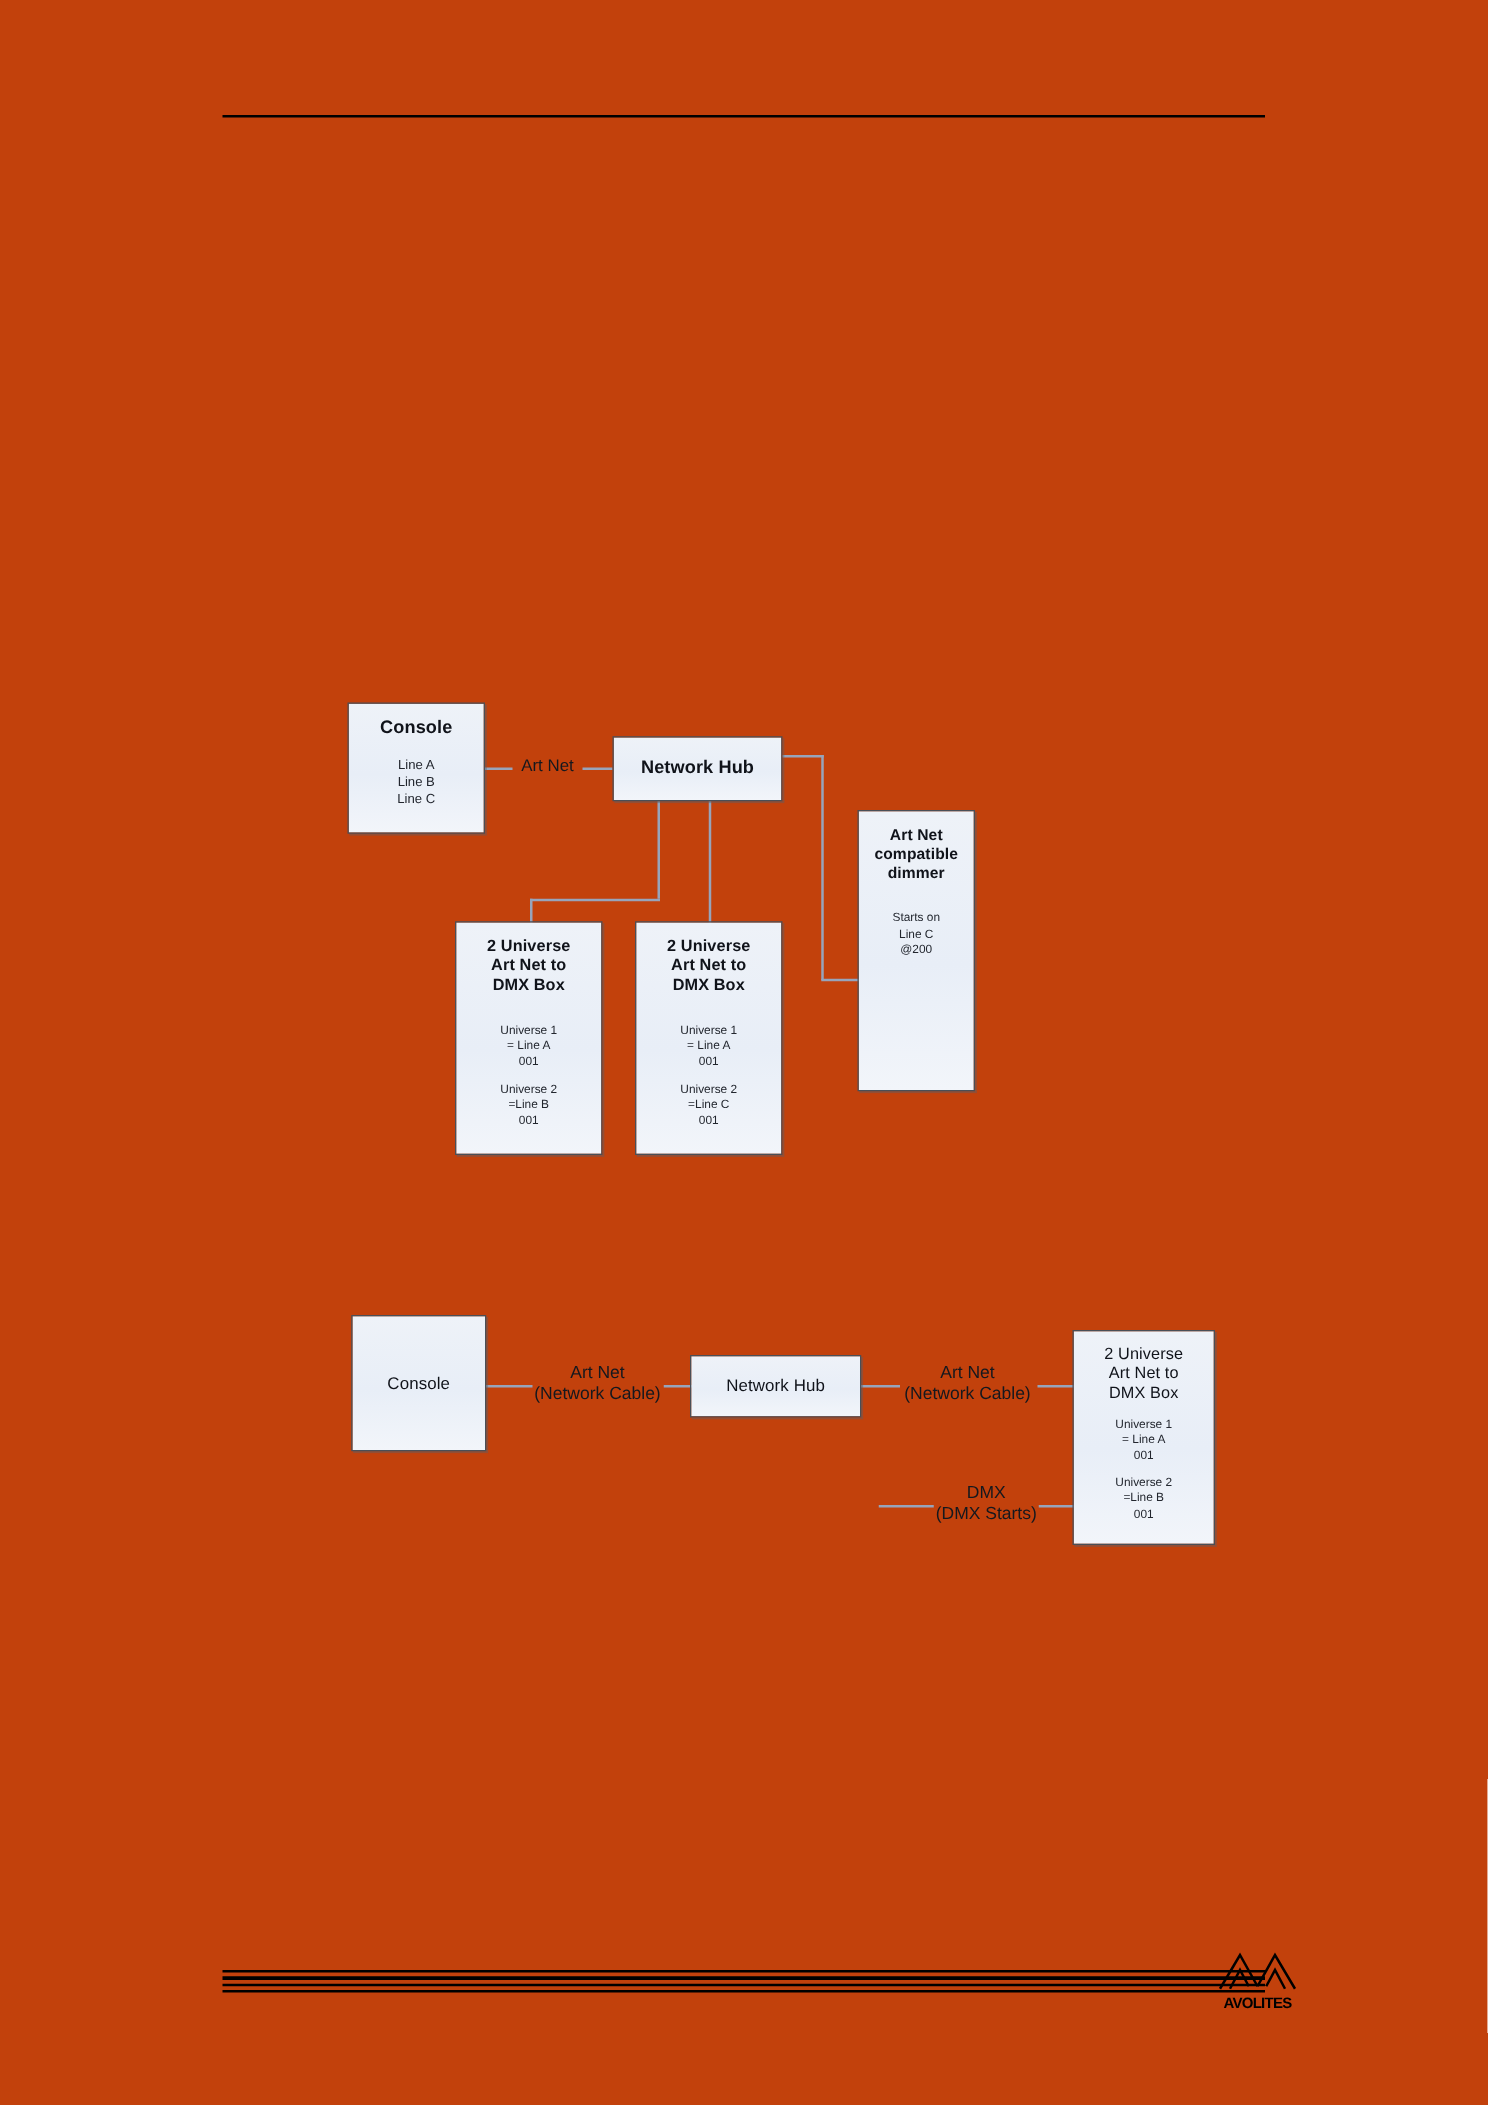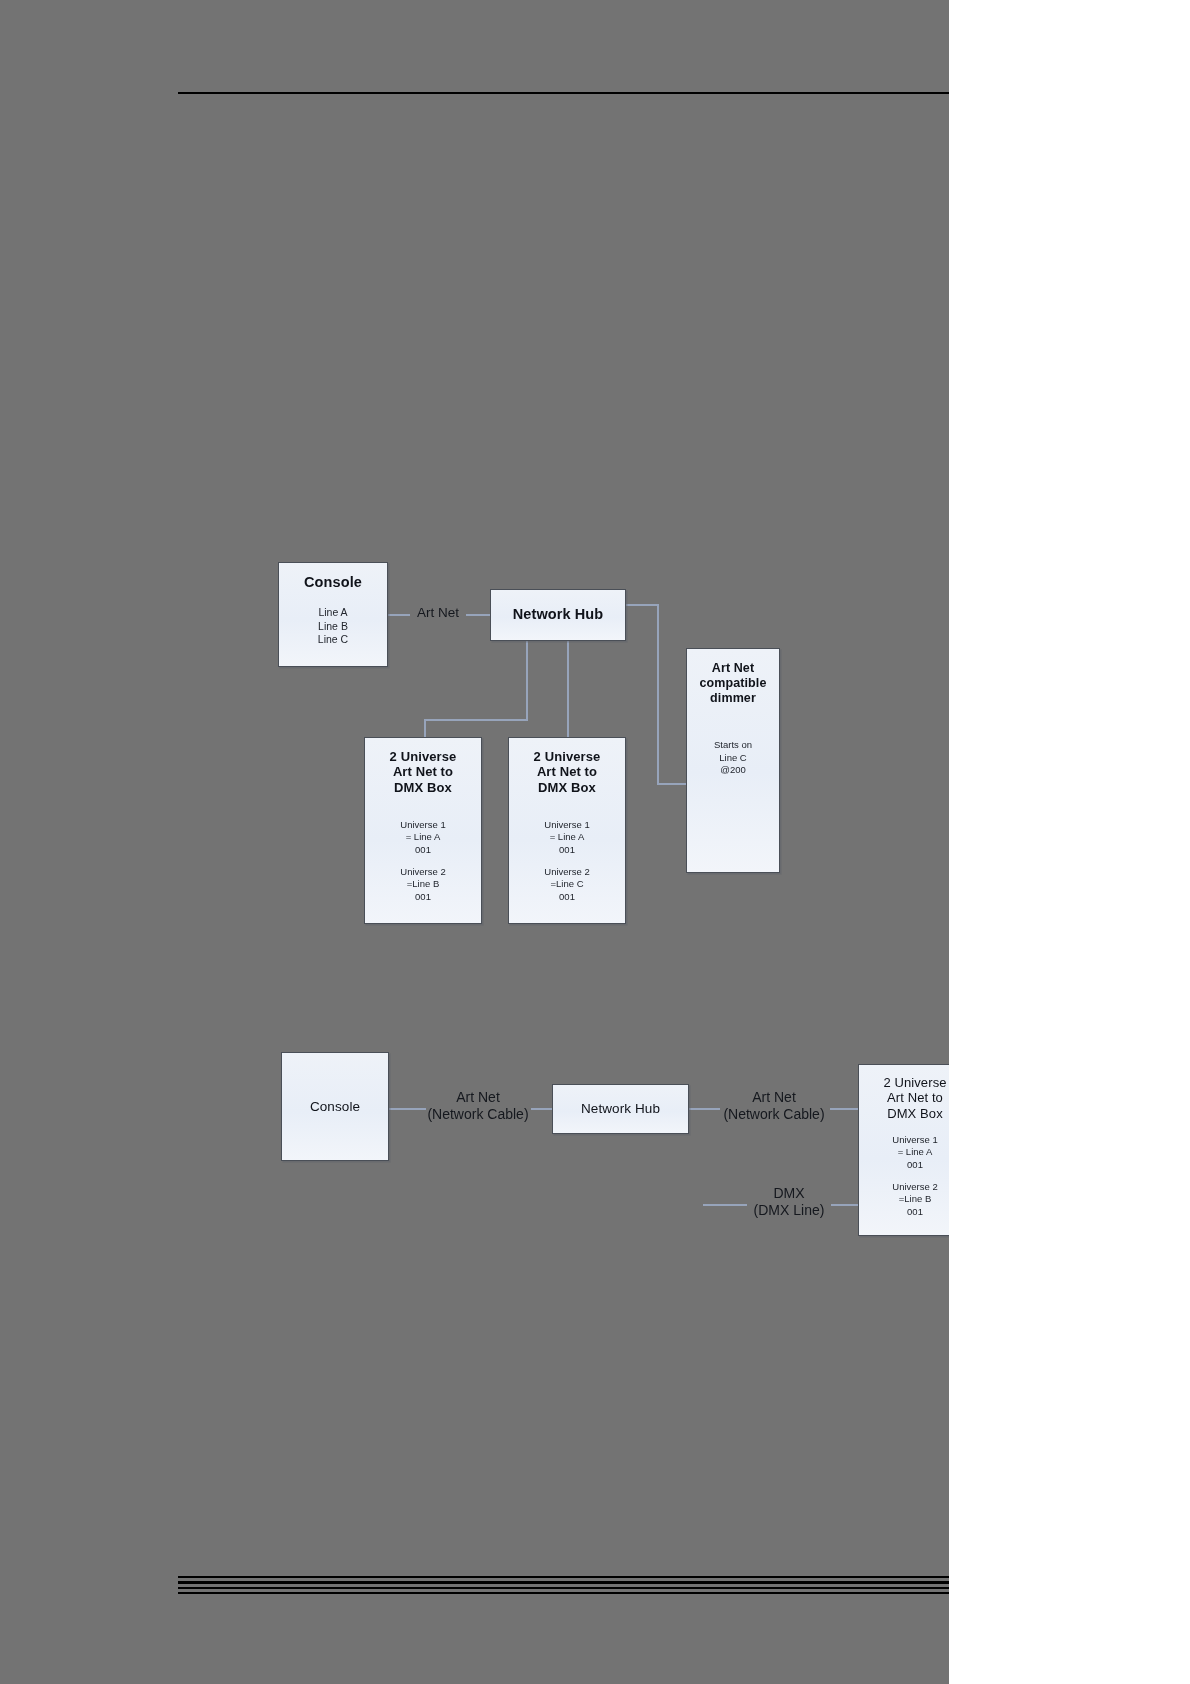--- a/index.html
+++ b/index.html
@@ -6,23 +6,23 @@
     margin: 0;
     padding: 0;
     background: #ffffff;
   }
   body {
     font-family: "Liberation Sans", sans-serif;
     color: #000000;
   }
   #page {
     position: relative;
-    width: 949px;
+    width: 1190px;
     height: 1684px;
-    background: #737373;
+    background: #c2410c;
     overflow: hidden;
   }
 
   
   .hdr-rule {
     position: absolute;
     left: 178px;
     width: 834px;
     height: 2px;
     background: #000000;
@@ -115,21 +115,21 @@
     <div class="elabel" style="left:406px; top:605px; width:64px; font-size:13.5px;">Art Net</div>
 
     <div class="dnode" style="left:490px; top:589px; width:136px; height:52px; justify-content:center;">
       <div class="hdr" style="font-size:14.5px;">Network Hub</div>
     </div>
 
     <div class="dnode" style="left:686px; top:648px; width:94px; height:225px; padding-top:12px;">
       <div class="hdr" style="font-size:12.5px; white-space:pre-line;">Art Net
 compatible
 dimmer</div>
-      <div class="sub" style="font-size:9.5px; margin-top:34px; white-space:pre-line;">Starts on
+      <div class="sub" style="font-size:9.5px; margin-top:24px; white-space:pre-line;">Starts on
 Line C
 @200</div>
     </div>
 
     <div class="dnode" style="left:364px; top:737px; width:118px; height:187px; padding-top:11px;">
       <div class="hdr" style="font-size:13px; white-space:pre-line;">2 Universe
 Art Net to
 DMX Box</div>
       <div class="sub" style="font-size:9.5px; margin-top:24px; white-space:pre-line;">Universe 1
 = Line A
@@ -172,21 +172,21 @@
 (Network Cable)</div>
 
     <div class="dnode" style="left:552px; top:1084px; width:137px; height:50px; justify-content:center;">
       <div class="hdr" style="font-size:13.5px; font-weight:normal;">Network Hub</div>
     </div>
 
     <div class="elabel" style="left:707px; top:1089px; width:134px; font-size:14px;">Art Net
 (Network Cable)</div>
 
     <div class="elabel" style="left:726px; top:1185px; width:126px; font-size:14px;">DMX
-(DMX Line)</div>
+(DMX Starts)</div>
 
     <div class="dnode" style="left:858px; top:1064px; width:114px; height:172px; padding-top:10px;">
       <div class="hdr" style="font-size:13px; font-weight:normal; white-space:pre-line;">2 Universe
 Art Net to
 DMX Box</div>
       <div class="sub" style="font-size:9.5px; margin-top:13px; white-space:pre-line;">Universe 1
 = Line A
 001</div>
       <div class="sub" style="font-size:9.5px; white-space:pre-line;">Universe 2
 =Line B

